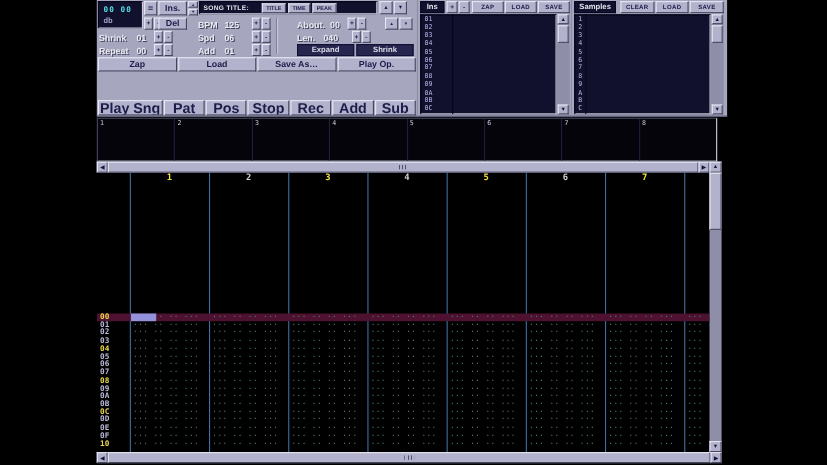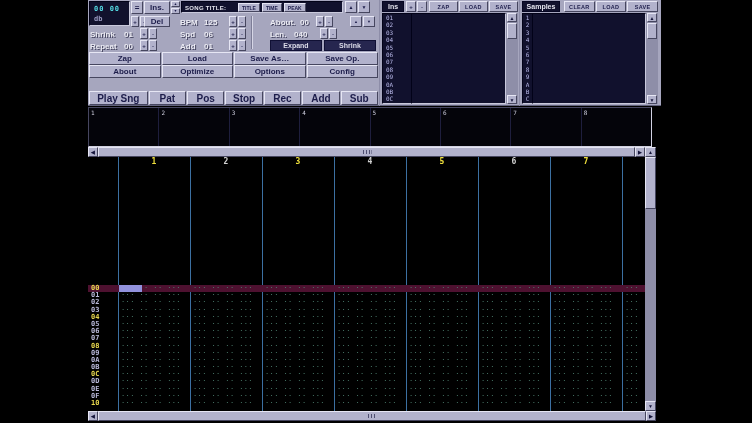--- a/index.html
+++ b/index.html
@@ -43,21 +43,21 @@
   .arrow-pair.lg .ap{width:12px;height:12px;font-size:5px;}
   .arrow-stack{position:absolute;display:flex;flex-direction:column;gap:1px;}
   .arrow-stack .as{position:relative;width:9px;height:6px;font-size:3.5px;}
 
   .groove{position:absolute;width:2px;background:#7d7d97;border-right:1px solid #d6d6e6;}
 
   #menu{position:absolute;left:1px;top:52px;width:289px;}
   .mrow{display:flex;height:13px;gap:1px;}
   .mbtn{position:relative;flex:1;height:13px;}
   #transport{position:absolute;left:1px;top:91px;width:289px;height:14px;display:flex;gap:1px;}
-  .tbtn{position:relative;flex:1;height:14px;font-size:10px;}
+  .tbtn{position:relative;flex:1;height:14px;font-size:13px;}
   .tbtn.wide{flex:1.6;}
 
   #ins-btns{position:absolute;left:49px;top:1px;width:89px;display:flex;gap:1px;}
   #smp-btns{position:absolute;left:44px;top:1px;width:94px;display:flex;gap:1px;}
   .pbtn{position:relative;flex:1;height:11px;font-size:5.5px;letter-spacing:0.3px;}
   .litem{height:7.4px;line-height:7.4px;padding-left:3px;font:6px "DejaVu Sans Mono",monospace;color:#b9b9ea;}
   .sitem{height:7.4px;line-height:7.4px;text-align:center;font:6px "DejaVu Sans Mono",monospace;color:#b9b9ea;}
   .vscroll{position:absolute;background:#8e8ea8;}
 
   #scopes{position:absolute;left:0;top:107px;width:564px;height:40px;background:#04040a;display:flex;
@@ -182,27 +182,21 @@
           </span>
 
         <button class="darkbtn" style="left:182px;top:40px;width:52px;height:11px">Expand</button>
         <button class="darkbtn" style="left:236px;top:40px;width:52px;height:11px">Shrink</button>
 
         <div id="menu">
             <div class="mrow">
               <button class="btn mbtn">Zap</button>
               <button class="btn mbtn">Load</button>
               <button class="btn mbtn">Save As…</button>
-              <button class="btn mbtn">Save Op.</button>
-            </div>
-            <div class="mrow">
-              <button class="btn mbtn">About</button>
-              <button class="btn mbtn">Optimize</button>
-              <button class="btn mbtn">Options</button>
-              <button class="btn mbtn">Config</button>
+              <button class="btn mbtn">Play Op.</button>
             </div>
           </div>
         <div id="transport">
             <button class="btn tbtn wide">Play Sng</button>
             <button class="btn tbtn">Pat</button>
             <button class="btn tbtn">Pos</button>
             <button class="btn tbtn">Stop</button>
             <button class="btn tbtn">Rec</button>
             <button class="btn tbtn">Add</button>
             <button class="btn tbtn">Sub</button>

